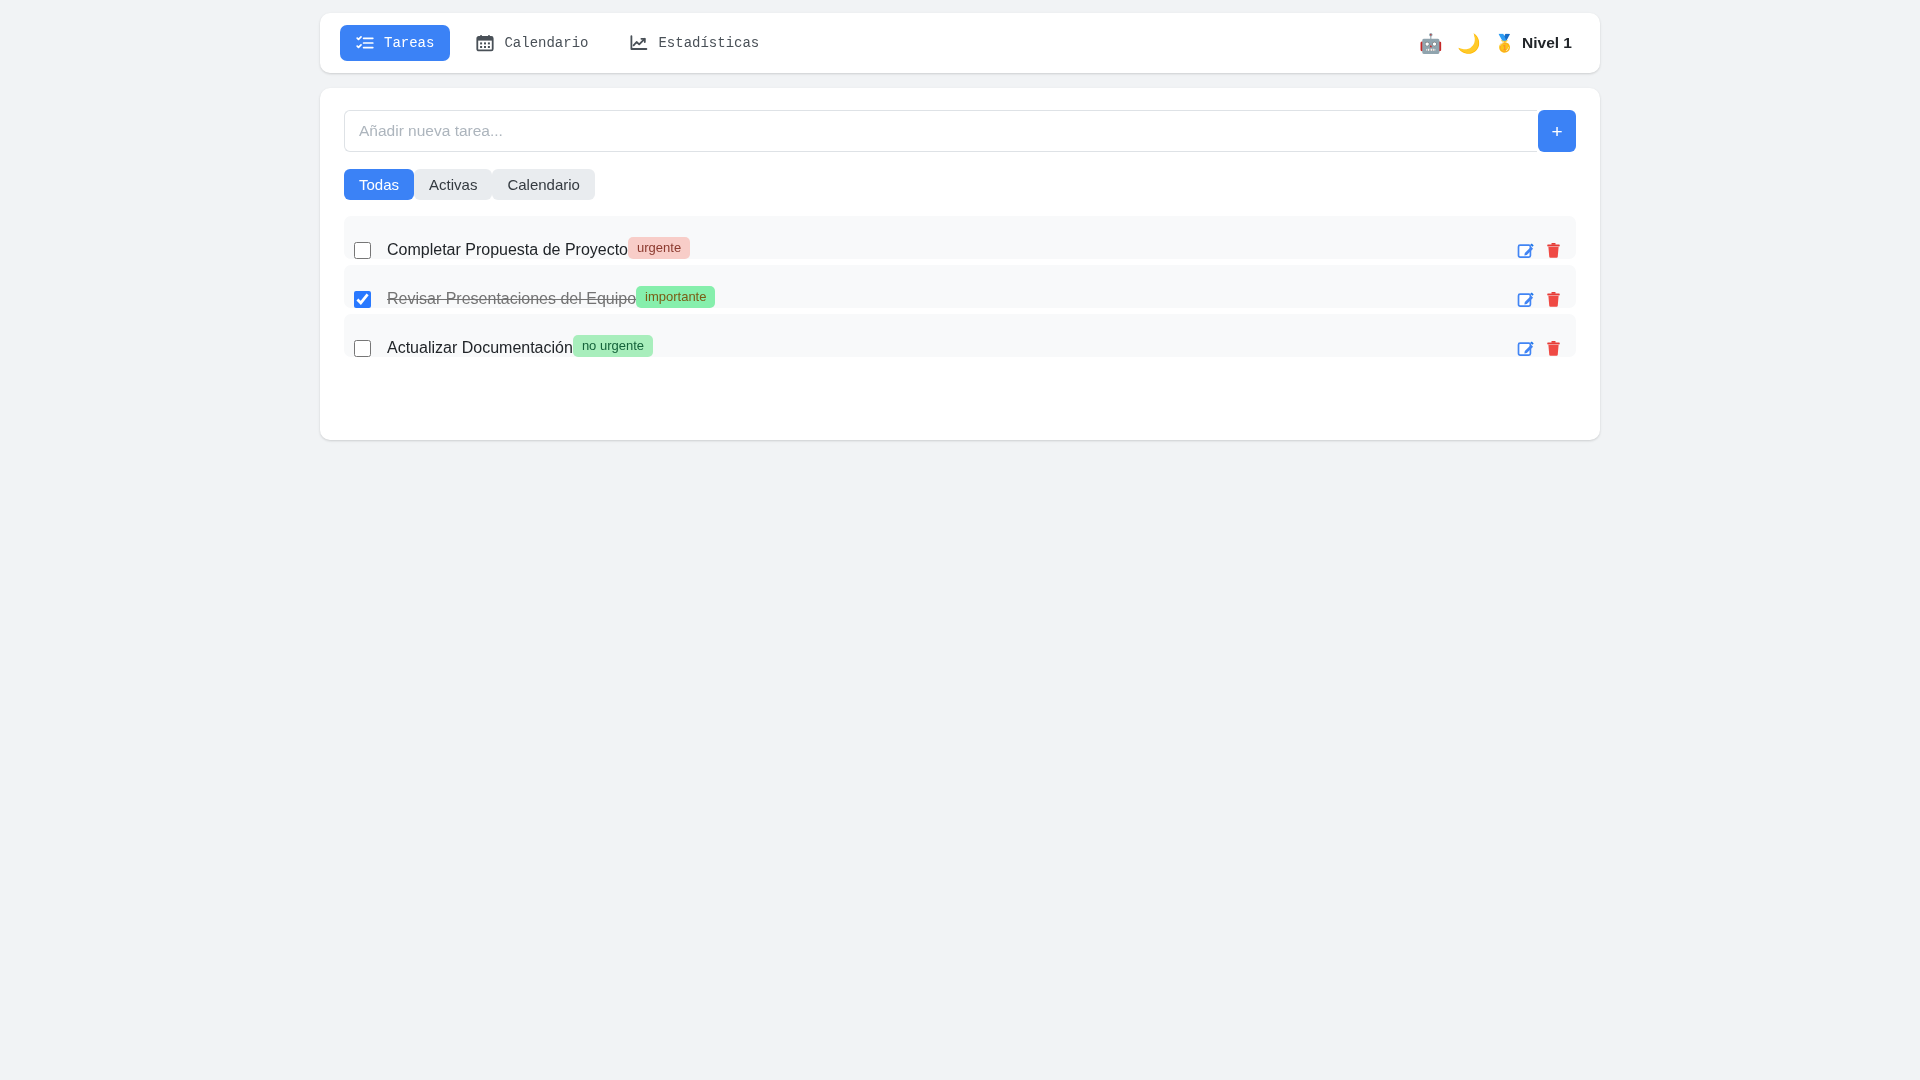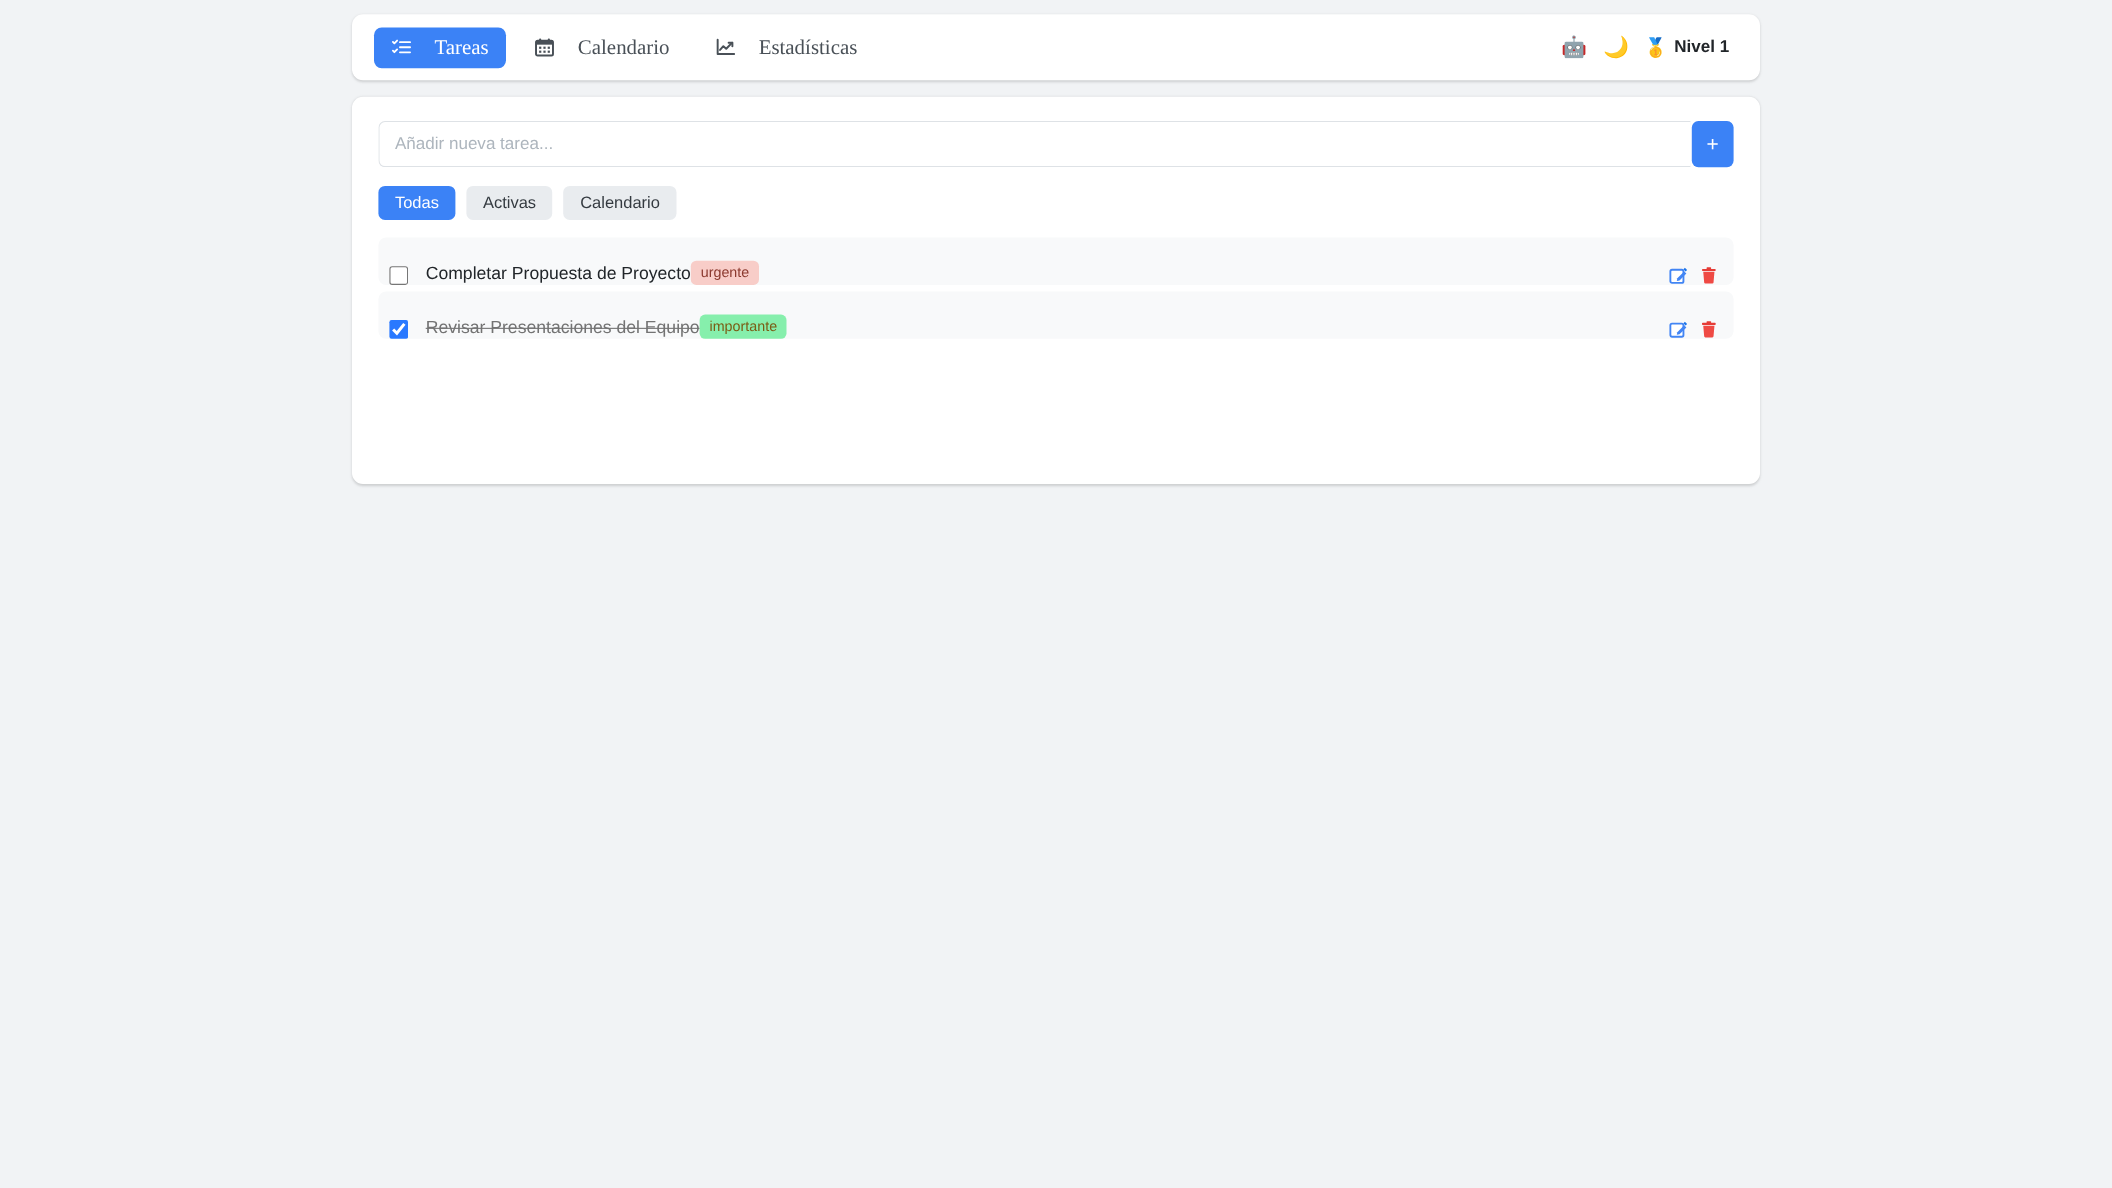--- a/index.html
+++ b/index.html
@@ -42,30 +42,30 @@
   .nav {
     display: flex;
     align-items: center;
     gap: 10px;
     flex: 1;
   }
 
   .nav-item {
     display: flex;
     align-items: center;
-    gap: 21px;
+    gap: 10px;
     padding: 9px 16px;
     border-radius: 7px;
-    font-size: 19px;
+    font-size: 14px;
     color: #495057;
     background: transparent;
     border: none;
     cursor: pointer;
     white-space: nowrap;
-    font-family: Liberation Serif, serif;
+    font-family: Liberation Mono, monospace;
     line-height: 1;
   }
   .nav-item.active {
     background: #3b82f6;
     color: #ffffff;
   }
   .nav-item .nav-icon {
     display: inline-flex;
     align-items: center;
     justify-content: center;
@@ -142,21 +142,20 @@
     display: flex;
     align-items: center;
     justify-content: center;
     font-family: inherit;
     margin-left: 1px;
   }
 
   
   .filters {
     display: flex;
-    gap: 10px;
     margin-top: 17px;
   }
   .filter-btn {
     border: none;
     border-radius: 6px;
     background: #e9ecef;
     color: #343a40;
     font-size: 15px;
     font-family: inherit;
     padding: 7px 15px;
@@ -355,17 +354,39 @@
           <button class="icon-btn">
             <svg width="17" height="17" viewBox="0 0 18 18" fill="none">
               <rect x="2.4" y="2.6" width="13.2" height="2.1" rx="0.7" fill="#e63c36"></rect>
               <rect x="6.8" y="1.1" width="4.4" height="1.8" rx="0.6" fill="#e63c36"></rect>
               <path d="M3.6 5.4h10.8l-0.9 10.2a1.2 1.2 0 0 1-1.2 1.1H5.7a1.2 1.2 0 0 1-1.2-1.1z" fill="#ef4a44"></path>
             </svg>
           </button>
         </span>
       </div>
 
+      <div class="task-row">
+        <input class="task-check" type="checkbox" style="">
+        <span class="task-title">Actualizar Documentación</span>
+        <span class="badge badge-no-urgente">no urgente</span>
+        <span class="task-spacer"></span>
+        <span class="task-actions">
+          <button class="icon-btn">
+            <svg width="17" height="17" viewBox="0 0 18 18" fill="none">
+              <rect x="1.6" y="3.4" width="12.6" height="12.6" rx="1.6" stroke="#4285f4" stroke-width="1.8" fill="#ffffff"></rect>
+              <path d="M8.3 11.6l6.6-6.6 2.1 2.1-6.6 6.6-2.6.5z" fill="#4285f4"></path>
+              <path d="M14.2 3.0l1.4-1.4 2.1 2.1-1.4 1.4z" fill="#1a73e8"></path>
+            </svg>
+          </button>
+          <button class="icon-btn">
+            <svg width="17" height="17" viewBox="0 0 18 18" fill="none">
+              <rect x="2.4" y="2.6" width="13.2" height="2.1" rx="0.7" fill="#e63c36"></rect>
+              <rect x="6.8" y="1.1" width="4.4" height="1.8" rx="0.6" fill="#e63c36"></rect>
+              <path d="M3.6 5.4h10.8l-0.9 10.2a1.2 1.2 0 0 1-1.2 1.1H5.7a1.2 1.2 0 0 1-1.2-1.1z" fill="#ef4a44"></path>
+            </svg>
+          </button>
+        </span>
+      </div>
 
     </div>
   </div>
 
 </div>
 
 </body></html>

